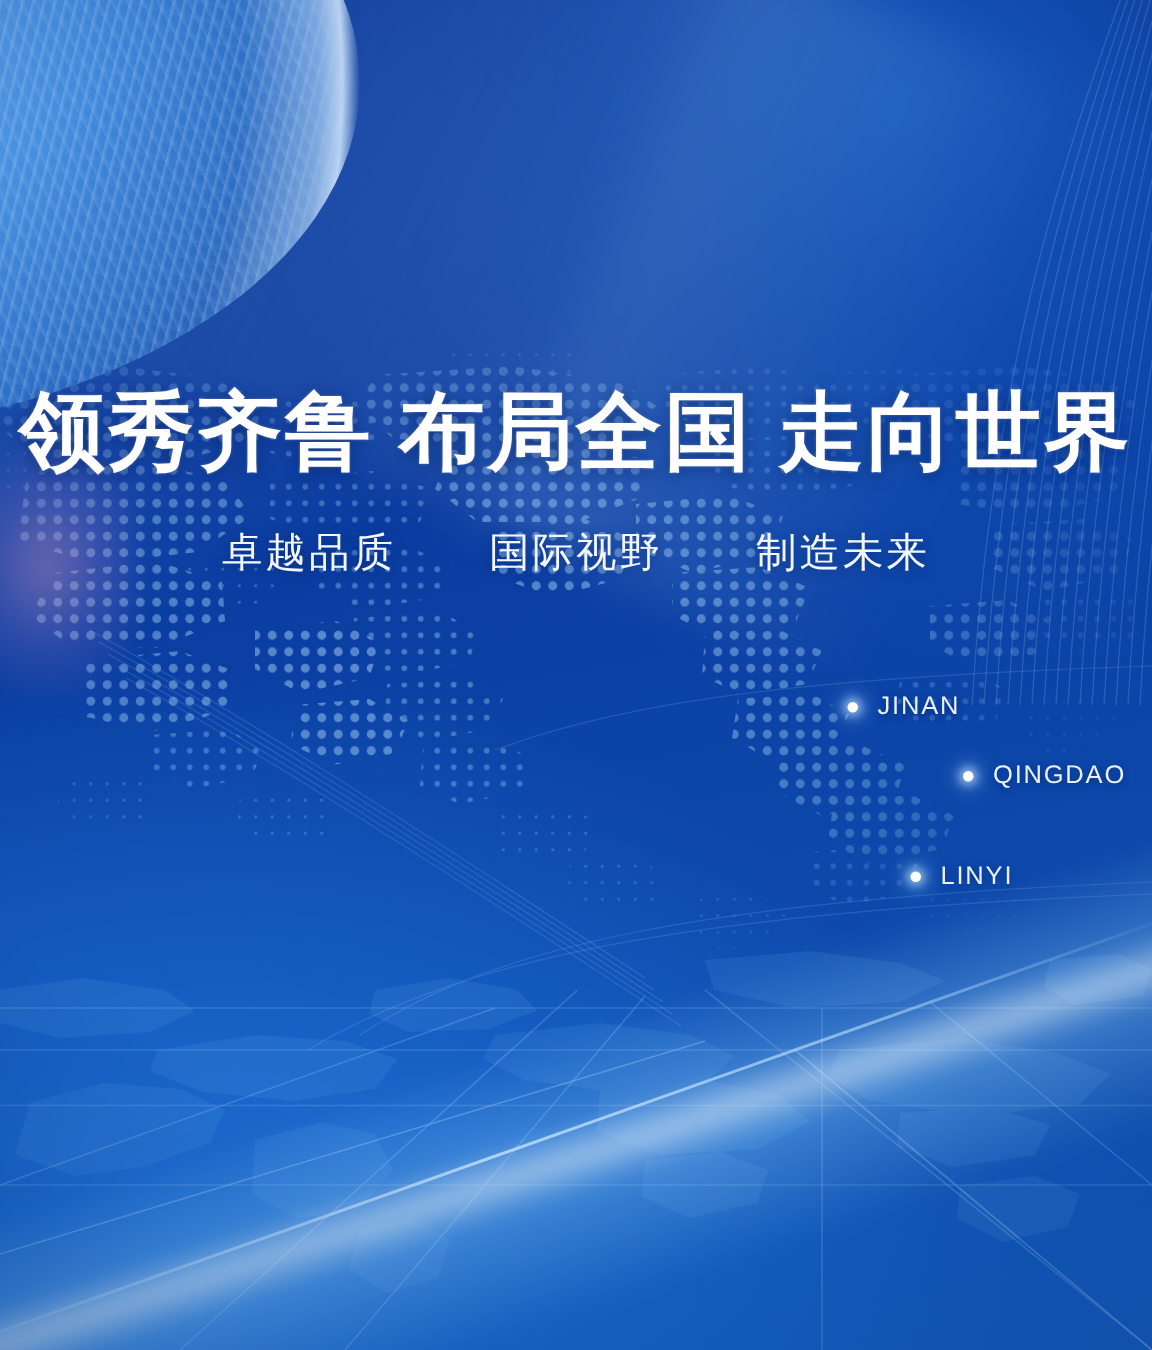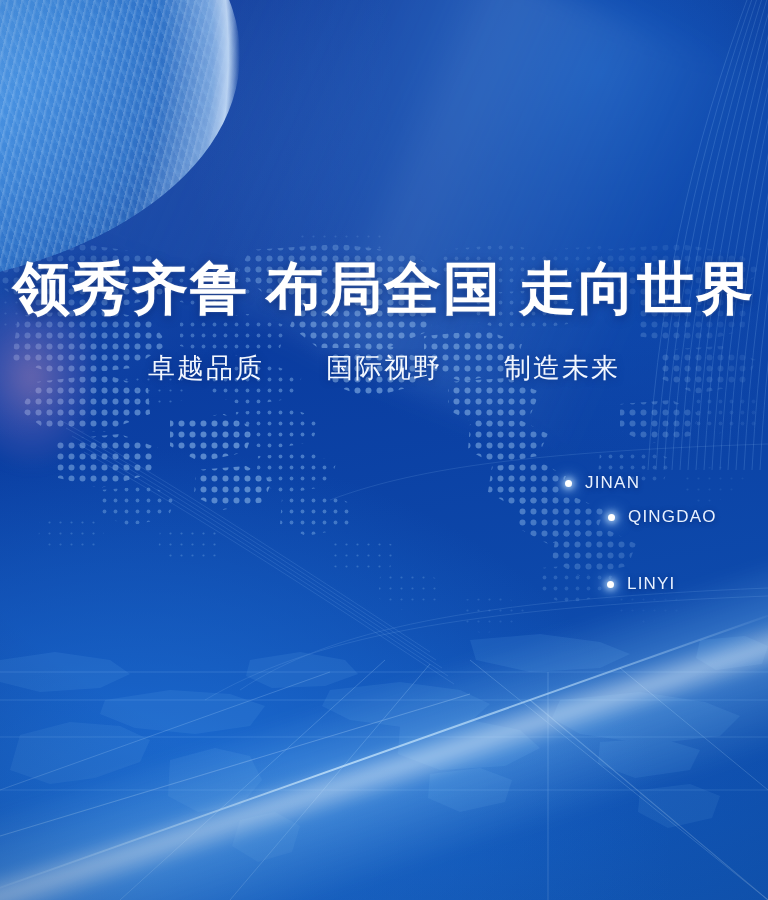--- a/index.html
+++ b/index.html
@@ -180,22 +180,22 @@
   }
   .city-label {
     font-family: "Liberation Sans", sans-serif;
     font-size: 17px;
     font-weight: 400;
     letter-spacing: 1.2px;
     color: #e8f1ff;
     text-shadow: 0 1px 5px rgba(5,30,95,.6);
     white-space: nowrap;
   }
-  #city-jinan   { left: 565px; top: 461px; margin-top: 12px; }
-  #city-qingdao { left: 608px; top: 507px; }
+  #city-jinan   { left: 565px; top: 461px; }
+  #city-qingdao { left: 642px; top: 507px; }
   #city-linyi   { left: 607px; top: 574px; }
 </style>
 </head>
 <body>
 
 <div id="banner">
 
   <div class="layer" id="bg-base"></div>
 
   <svg class="layer" id="map-silhouette" viewBox="0 0 768 900" preserveAspectRatio="none">

